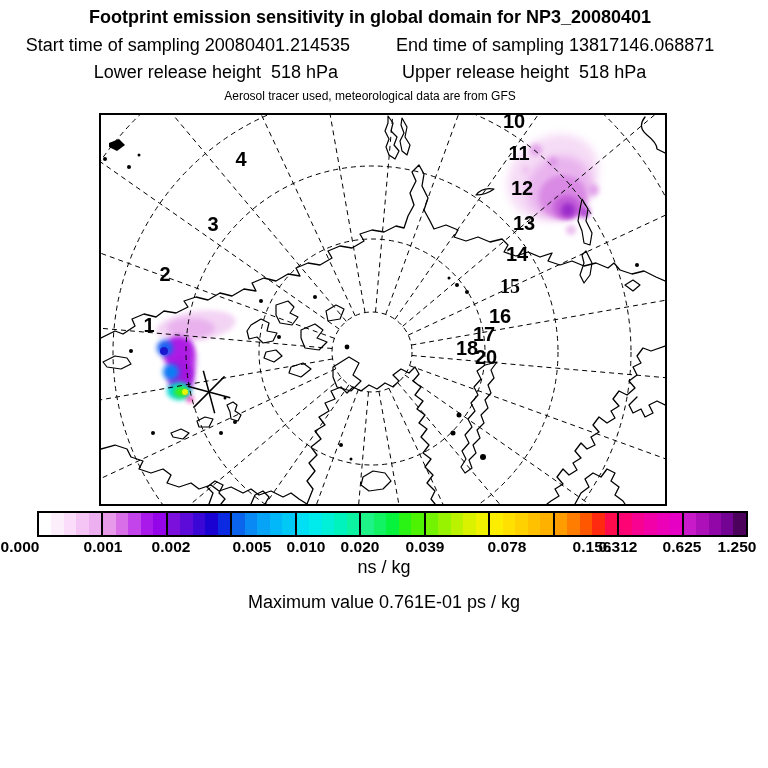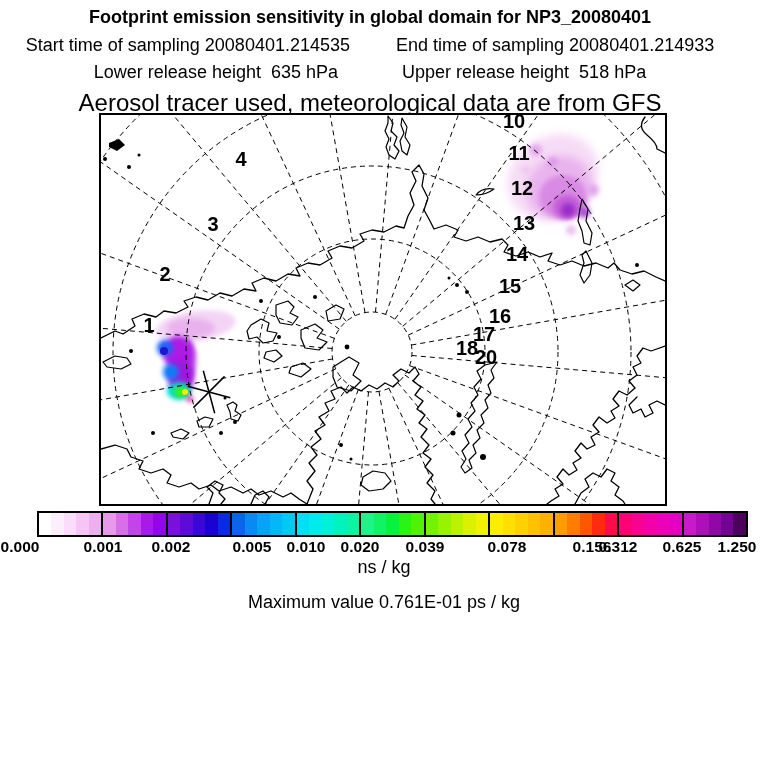--- a/index.html
+++ b/index.html
@@ -2,21 +2,21 @@
 <html><head>
 <meta charset="utf-8">
 <style>
   html,body{margin:0;padding:0;background:#fff;}
   .page{position:relative;width:768px;height:768px;background:#fff;overflow:hidden;
         font-family:"Liberation Sans","DejaVu Sans",sans-serif;color:#000;}
   .hline{position:absolute;left:0;width:740px;text-align:center;white-space:pre;}
   .h1{top:7px;font-size:18px;font-weight:bold;}
   .h2{top:35px;font-size:18px;}
   .h3{top:62px;font-size:18px;}
-  .h4{top:89px;font-size:24px;}
+  .h4{top:89px;font-size:12px;}
   .seg-gap2{display:inline-block;width:46px;}
   .seg-gap3{display:inline-block;width:64px;}
   .map{position:absolute;left:99px;top:113px;width:564px;height:389px;
        border:2px solid #000;box-sizing:content-box;overflow:hidden;background:#fff;}
   .map svg{position:absolute;left:0;top:0;}
   .grid-label{position:absolute;transform:translate(-50%,-50%);
               font-size:20px;font-weight:bold;line-height:1;}
   .colorbar{position:absolute;left:37px;top:511px;width:707px;height:22px;
             border:2px solid #000;display:flex;}
   .cb-cell{flex:1 1 0;display:flex;border-right:2px solid #000;}
@@ -32,22 +32,22 @@
   .isle{stroke:#000;stroke-width:1.2;fill:none;stroke-linejoin:round;}
   .isle-f{fill:#000;stroke:none;}
   .star{stroke:#000;stroke-width:1.5;}
 </style>
 </head>
 <body>
 
 <div class="page">
 
   <div class="hline h1">Footprint emission sensitivity in global domain for NP3_20080401</div>
-  <div class="hline h2"><span>Start time of sampling 20080401.214535</span><span class="seg-gap2"></span><span>End time of sampling 20080401.214933</span></div>
-  <div class="hline h3"><span>Lower release height  635 hPa</span><span class="seg-gap3"></span><span>Upper release height  518 hPa</span></div>
+  <div class="hline h2"><span>Start time of sampling 20080401.214535</span><span class="seg-gap2"></span><span>End time of sampling 13817146.068871</span></div>
+  <div class="hline h3"><span>Lower release height  518 hPa</span><span class="seg-gap3"></span><span>Upper release height  518 hPa</span></div>
   <div class="hline h4">Aerosol tracer used, meteorological data are from GFS</div>
 
   <div class="map">
     <svg width="564" height="389" viewBox="0 0 564 389">
       <defs>
         <filter id="b3" x="-60%" y="-60%" width="220%" height="220%">
             <feGaussianBlur stdDeviation="2.5"></feGaussianBlur>
           </filter>
         <filter id="b5" x="-60%" y="-60%" width="220%" height="220%">
             <feGaussianBlur stdDeviation="4.5"></feGaussianBlur>
@@ -189,21 +189,21 @@
         <span class="grid-label" style="left: 413px; top: 6px;">10</span>
 
         <span class="grid-label" style="left: 418px; top: 38px;">11</span>
 
         <span class="grid-label" style="left: 421px; top: 73px;">12</span>
 
         <span class="grid-label" style="left: 423px; top: 108px;">13</span>
 
         <span class="grid-label" style="left: 416px; top: 139px;">14</span>
 
-        <span class="grid-label" style="left: 409px; top: 171px;">15</span>
+        <span class="grid-label" style="left: 409px; top: 171px; font-family: Liberation Serif, serif;">15</span>
 
         <span class="grid-label" style="left: 399px; top: 201px;">16</span>
 
         <span class="grid-label" style="left: 383px; top: 219px;">17</span>
 
         <span class="grid-label" style="left: 366px; top: 233px;">18</span>
 
         <span class="grid-label" style="left: 338px; top: 242px; margin-left: 47px;">20</span>
       </div>
   </div>

